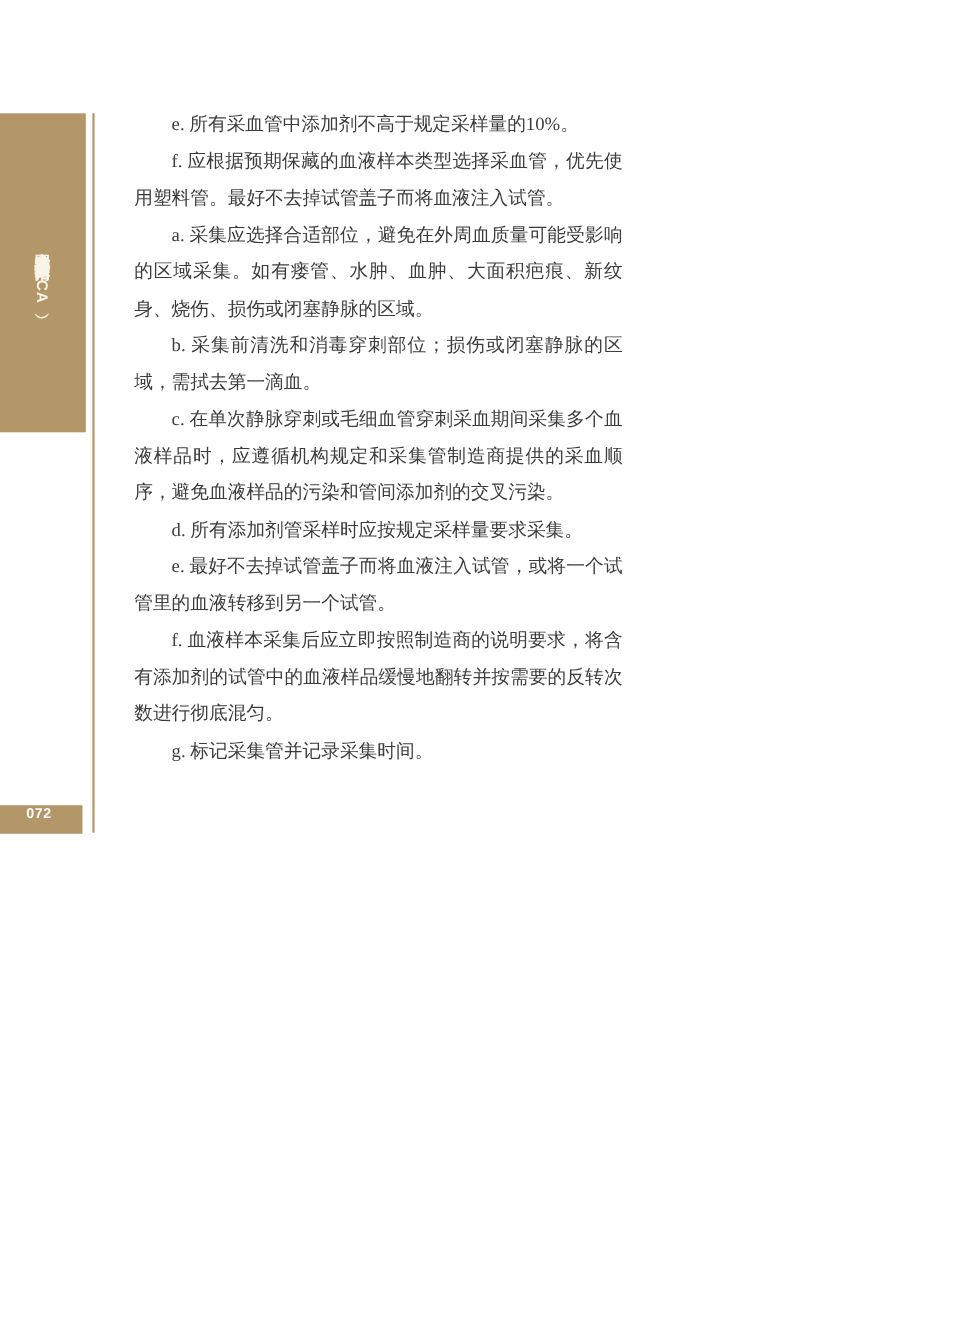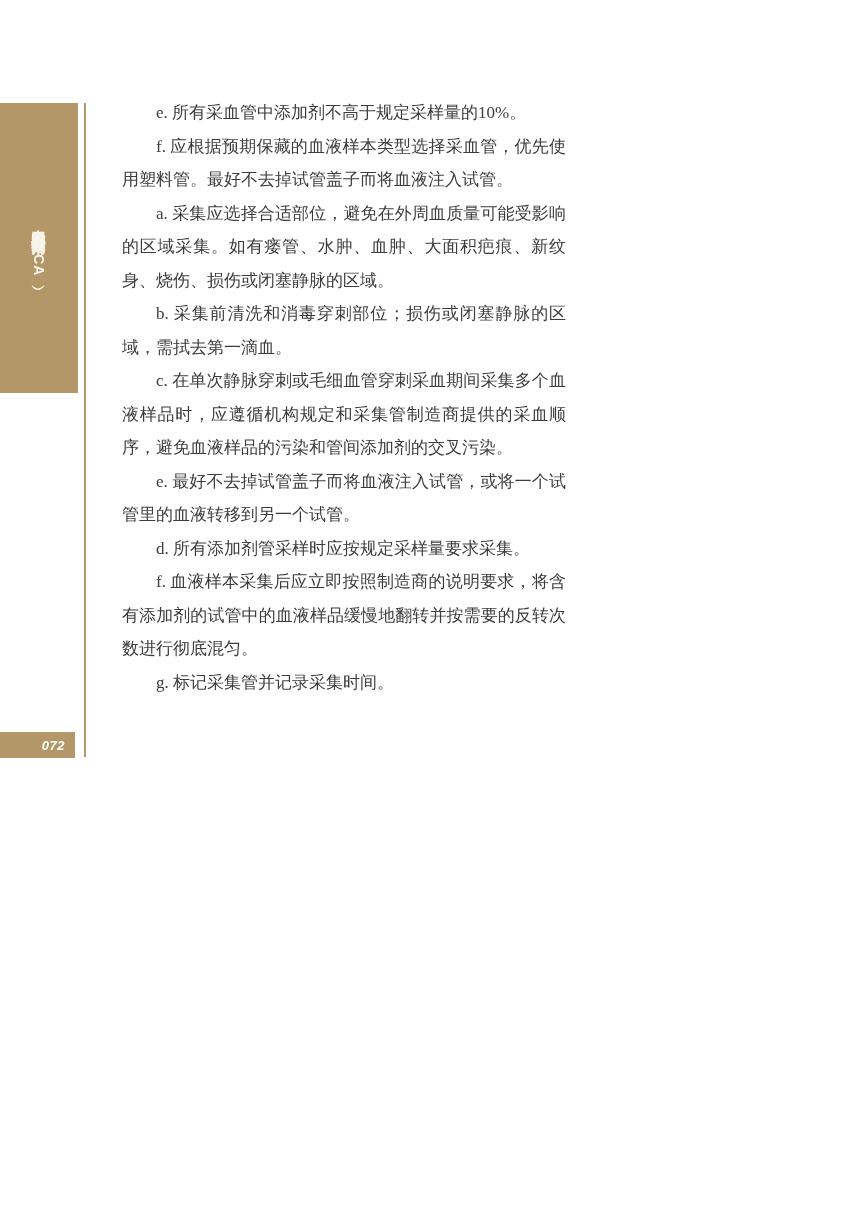--- a/index.html
+++ b/index.html
@@ -54,24 +54,23 @@
 
   
   .page-num-box {
     position: absolute;
     left: 0;
     top: 732px;
     width: 75px;
     height: 26px;
     background: var(--accent);
     display: flex;
-    align-items: center;
+    align-items: flex-start;
     justify-content: flex-end;
-    padding-right: 10px;
-    font-style: italic;
+    padding-right: 28px;
   }
   .page-num {
     font-family: "Liberation Sans", "DejaVu Sans", sans-serif;
     font-size: 13px;
     font-weight: bold;
     color: #ffffff;
     letter-spacing: 0.5px;
   }
 
   
@@ -105,19 +104,19 @@
   <div class="page-num-box">
     <span class="page-num">072</span>
   </div>
 
   <div class="content">
     <p>e. 所有采血管中添加剂不高于规定采样量的10%。</p>
     <p>f. 应根据预期保藏的血液样本类型选择采血管，优先使用塑料管。最好不去掉试管盖子而将血液注入试管。</p>
     <p>a. 采集应选择合适部位，避免在外周血质量可能受影响的区域采集。如有瘘管、水肿、血肿、大面积疤痕、新纹身、烧伤、损伤或闭塞静脉的区域。</p>
     <p>b. 采集前清洗和消毒穿刺部位；损伤或闭塞静脉的区域，需拭去第一滴血。</p>
     <p>c. 在单次静脉穿刺或毛细血管穿刺采血期间采集多个血液样品时，应遵循机构规定和采集管制造商提供的采血顺序，避免血液样品的污染和管间添加剂的交叉污染。</p>
+    <p>d. 所有添加剂管采样时应按规定采样量要求采集。</p>
     <p>e. 最好不去掉试管盖子而将血液注入试管，或将一个试管里的血液转移到另一个试管。</p>
-    <p>d. 所有添加剂管采样时应按规定采样量要求采集。</p>
     <p>f. 血液样本采集后应立即按照制造商的说明要求，将含有添加剂的试管中的血液样品缓慢地翻转并按需要的反转次数进行彻底混匀。</p>
     <p>g. 标记采集管并记录采集时间。</p>
   </div>
 
 </div>
 
 </body></html>

